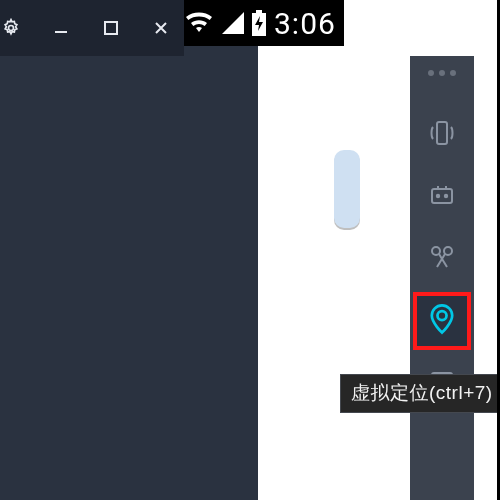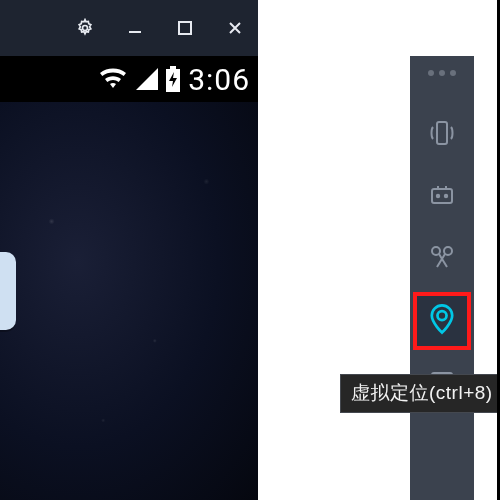--- a/index.html
+++ b/index.html
@@ -14,21 +14,21 @@
 
   
   .emu-window {
     position: absolute;
     left: 0;
     top: 0;
     width: 258px;
     height: 500px;
     background: #2a3240;
     display: flex;
-    flex-direction: column;
+    flex-direction: row;
   }
   .emu-titlebar {
     height: 56px;
     background: #1e2430;
     display: flex;
     align-items: center;
     justify-content: flex-end;
     padding-right: 12px;
     gap: 28px;
     color: #e7eaf0;
@@ -246,16 +246,16 @@
     <span>
       <svg width="30" height="30" viewBox="0 0 30 30" fill="none" stroke="currentColor" stroke-width="2">
         <rect x="5" y="7" width="20" height="14" rx="2"></rect>
         <path d="M10 24h10"></path>
       </svg>
     </span>
   </div>
 </div>
 
 <div class="tooltip">
-  <span>虚拟定位(ctrl+8)</span>
+  <span>虚拟定位(ctrl+7)</span>
 </div>
 
 <div class="right-edge"></div>
 
 </body></html>

